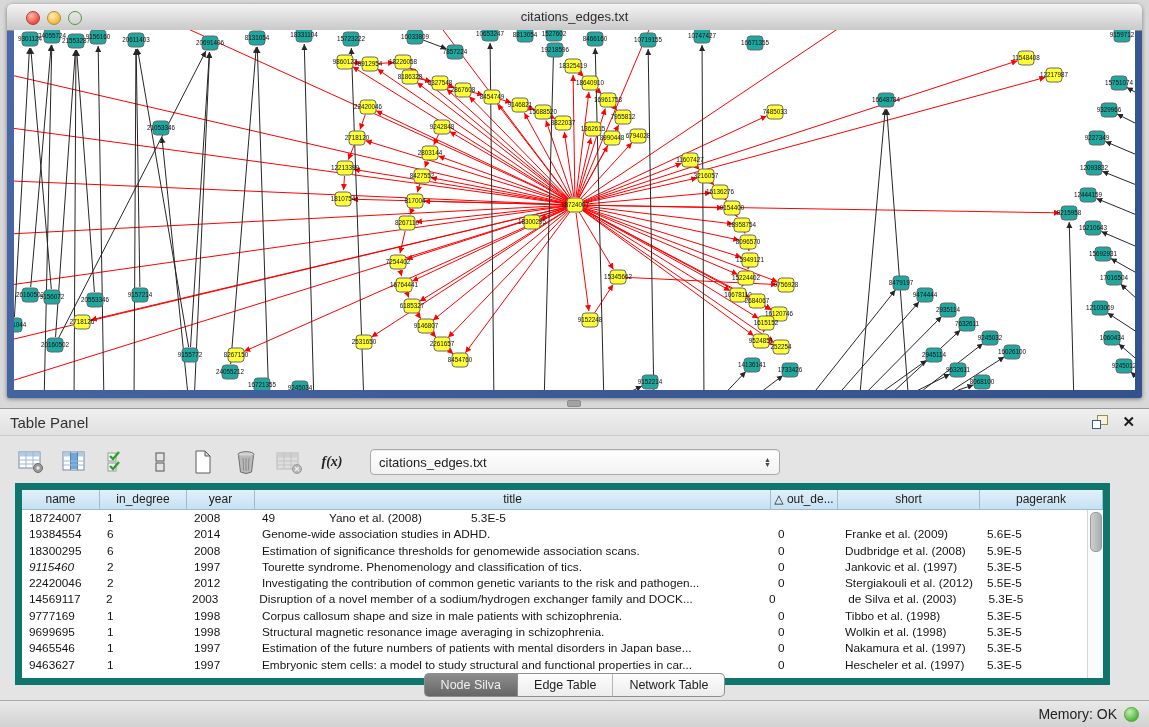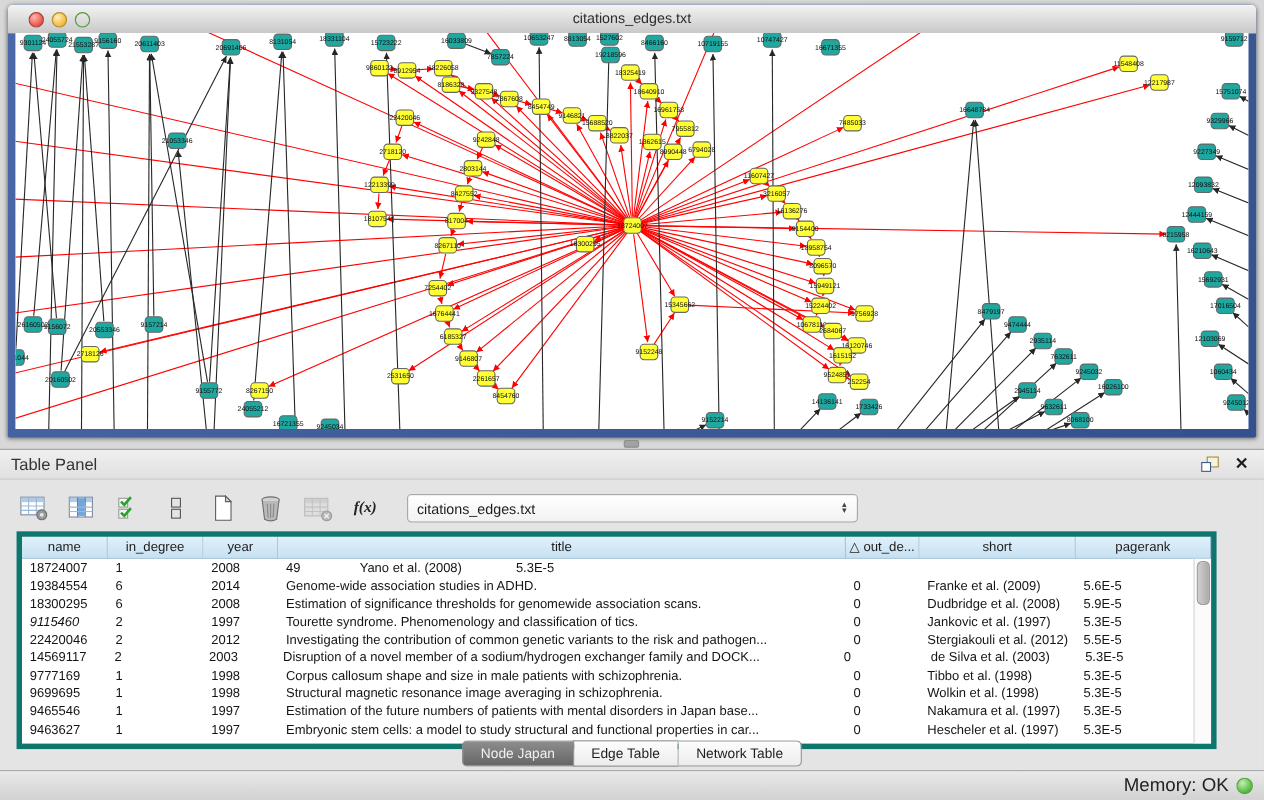--- a/index.html
+++ b/index.html
@@ -41,21 +41,21 @@
   .tp-toolbar{position:absolute;left:16px;top:34px;height:38px;display:flex;align-items:center;gap:13px;}
   .tb-icon{display:flex;align-items:center;justify-content:center;width:30px;height:30px;}
   .fx{font-family:"Liberation Serif",serif;font-style:italic;font-weight:bold;font-size:14px;color:#222;}
   .combo{margin-left:10px;width:392px;height:24px;background:linear-gradient(#ffffff,#f2f2f2);
     border:1px solid #a9a9a9;border-radius:4px;display:flex;align-items:center;padding:0 8px;
     box-shadow:inset 0 1px 1px rgba(0,0,0,.07);}
   .combo .combo-value{flex:1;font-size:13px;color:#1d1d1d;}
   .combo .arrows{display:flex;flex-direction:column;line-height:5px;font-size:7px;color:#444;}
 
   #node-table{position:absolute;left:15px;top:74px;width:1081px;height:188px;background:#fff;
-    border:5px solid #0f766e;overflow:hidden;}
+    border:7px solid #0f766e;overflow:hidden;}
   .thead{display:flex;height:20px;}
   .th{box-sizing:border-box;height:20px;line-height:19px;font-size:12px;color:#1c1c1c;text-align:center;
     background:linear-gradient(#e2f0fa,#c6e1f2);border-right:1px solid #9cbcd2;border-bottom:1px solid #9cbcd2;
     overflow:hidden;white-space:nowrap;}
   .trow{display:flex;height:16.3px;}
   .td{box-sizing:border-box;padding-left:7px;font-size:11.8px;line-height:16.3px;color:#141414;
     overflow:hidden;white-space:nowrap;text-overflow:clip;}
   #table-scrollbar{position:absolute;right:0;top:20px;bottom:0;width:15px;background:#fbfbfb;border-left:1px solid #d4d4d4;}
   #table-scroll-thumb{position:absolute;left:2px;top:2px;width:10px;height:38px;border-radius:5px;
     background:linear-gradient(90deg,#cfcfcf,#ababab);border:1px solid #9b9b9b;}
@@ -63,21 +63,21 @@
   .tp-tabs{position:absolute;left:0;right:0;bottom:4px;display:flex;justify-content:center;}
   .seg{height:22px;line-height:22px;padding:0 16px;font-size:12.5px;border:1px solid #8f8f8f;}
   .seg.active{background:linear-gradient(#8d8d8d,#666666);color:#f0f0f0;border-radius:5px 0 0 5px;border-right:none;}
   .seg.mid{background:linear-gradient(#fdfdfd,#ececec);color:#1e1e1e;border-right:1px solid #b5b5b5;}
   .seg.last{background:linear-gradient(#fdfdfd,#ececec);color:#1e1e1e;border-left:none;border-radius:0 5px 5px 0;}
 
   
   #status-bar{position:absolute;left:0;top:700px;width:1149px;height:27px;
     background:linear-gradient(#e9e9e9,#d2d2d2);border-top:1px solid #ababab;
     display:flex;align-items:center;justify-content:flex-end;padding-right:10px;box-sizing:border-box;gap:7px;}
-  #status-bar .mem-label{font-size:17px;color:#222;}
+  #status-bar .mem-label{font-size:14px;color:#222;}
   .mem-dot{width:13px;height:13px;border-radius:50%;
     background:radial-gradient(circle at 35% 30%,#c3f0b0,#51b940 70%,#3b9a2c);border:1px solid #58a23f;}
 </style>
 </head>
 <body>
 
 <div id="graph-window">
   <div class="titlebar">
     <div class="lights">
       <span class="light red"></span>
@@ -898,21 +898,21 @@
           <div class="td" style="width: 142px;">Hescheler et al. (1997)</div>
           <div class="td" style="width: 123px;">5.3E-5</div>
         </div>
       </div>
     <div id="table-scrollbar">
       <div id="table-scroll-thumb"></div>
     </div>
   </div>
 
   <div class="tp-tabs">
-    <span class="seg active">Node Japan</span>
+    <span class="seg active">Node Silva</span>
     <span class="seg mid">Edge Table</span>
     <span class="seg last">Network Table</span>
   </div>
 </div>
 
 <div id="status-bar">
   <span class="mem-label">Memory: OK</span>
   <span class="mem-dot"></span>
 </div>
 

